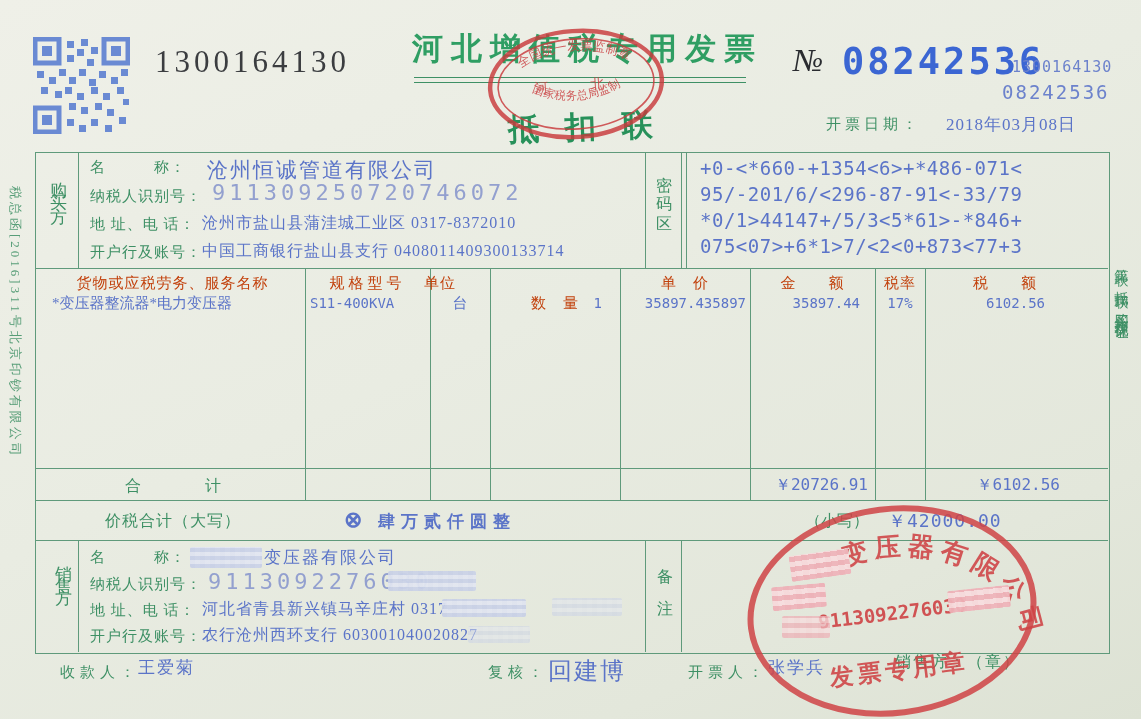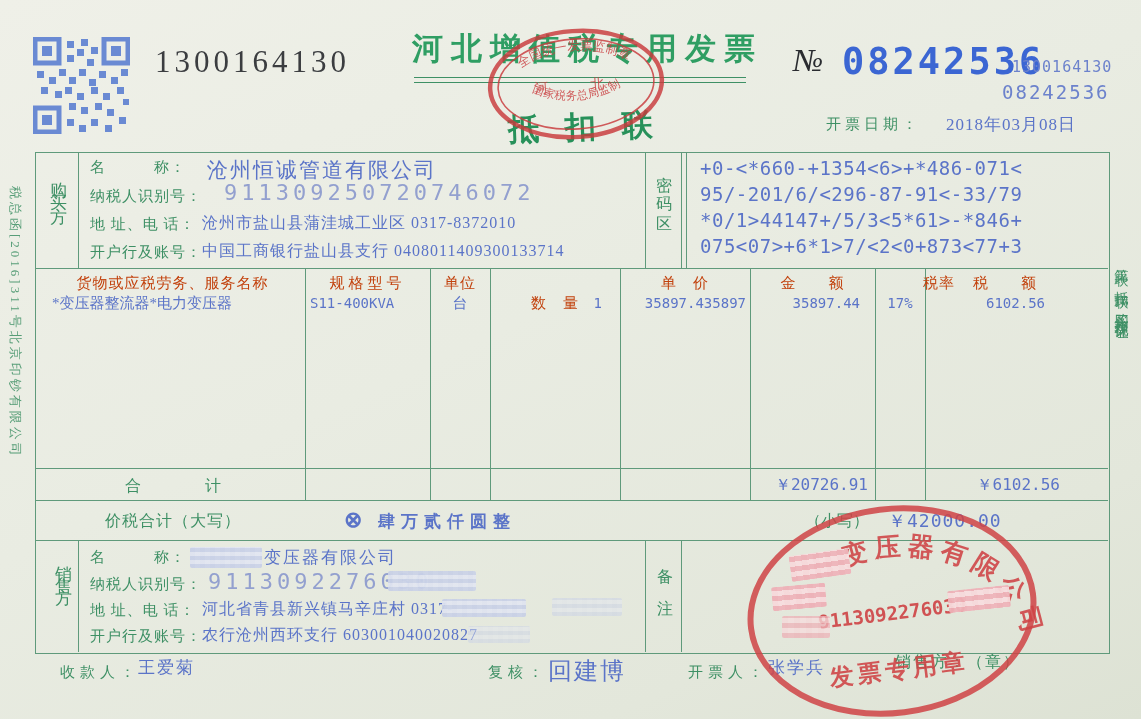--- a/index.html
+++ b/index.html
@@ -141,41 +141,41 @@
 <div class="ln vl" style="left:750px;top:268px;height:232px;"></div>
 <div class="ln vl" style="left:875px;top:268px;height:232px;"></div>
 <div class="ln vl" style="left:925px;top:268px;height:232px;"></div>
 
 <div class="abs vtext" style="left:47px;top:168px;font-size:17px;color:#3e9065;letter-spacing:13px;">购买方</div>
 
 <div class="abs lbl" style="left:90px;top:158px;">名　　　称：</div>
 <div class="abs val" style="left:207px;top:156px;font-size:21px;letter-spacing:2px;">沧州恒诚管道有限公司</div>
 
 <div class="abs lbl" style="left:90px;top:187px;">纳税人识别号：</div>
-<div class="abs mono lblue" style="left:212px;top:180px;font-size:22px;letter-spacing:4px;margin-left:12px;">911309250720746072</div>
+<div class="abs mono lblue" style="left:212px;top:180px;font-size:22px;letter-spacing:4px;">911309250720746072</div>
 
 <div class="abs lbl" style="left:90px;top:215px;">地 址、电 话：</div>
 <div class="abs val" style="left:202px;top:213px;letter-spacing:1px;">沧州市盐山县蒲洼城工业区 0317-8372010</div>
 
 <div class="abs lbl" style="left:90px;top:243px;">开户行及账号：</div>
 <div class="abs val" style="left:202px;top:241px;letter-spacing:1px;">中国工商银行盐山县支行 0408011409300133714</div>
 
 <div class="abs vtext" style="left:653px;top:163px;font-size:16px;color:#3e9065;letter-spacing:20px;">密码区</div>
 <div class="abs mono blue" style="left:700px;top:157px;font-size:19px;letter-spacing:.5px;">+0-&lt;*660-+1354&lt;6&gt;+*486-071&lt;</div>
 <div class="abs mono blue" style="left:700px;top:183px;font-size:19px;letter-spacing:.5px;">95/-201/6/&lt;296-87-91&lt;-33/79</div>
 <div class="abs mono blue" style="left:700px;top:209px;font-size:19px;letter-spacing:.5px;">*0/1&gt;44147+/5/3&lt;5*61&gt;-*846+</div>
 <div class="abs mono blue" style="left:700px;top:235px;font-size:19px;letter-spacing:.5px;">075&lt;07&gt;+6*1&gt;7/&lt;2&lt;0+873&lt;77+3</div>
 
 <div class="hdrcell" style="left:45px;top:274px;width:255px;">货物或应税劳务、服务名称</div>
 <div class="hdrcell" style="left:305px;top:274px;width:125px;letter-spacing:4px;">规格型号</div>
-<div class="hdrcell" style="left:430px;top:274px;width:60px;font-family:Liberation Mono, monospace;">单位</div>
+<div class="hdrcell" style="left:410px;top:274px;width:60px;font-family:Liberation Mono, monospace;">单位</div>
 <div class="hdrcell" style="left:490px;top:274px;width:130px;margin-top:20px;">数　量</div>
 <div class="hdrcell" style="left:620px;top:274px;width:130px;">单　价</div>
 <div class="hdrcell" style="left:750px;top:274px;width:125px;">金　　额</div>
-<div class="hdrcell" style="left:875px;top:274px;width:50px;padding-left:39px;">税率</div>
+<div class="hdrcell" style="left:875px;top:274px;width:50px;">税率</div>
 <div class="hdrcell" style="left:925px;top:274px;width:160px;">税　　额</div>
 
 <div class="cell" style="left:52px;top:294px;font-size:15px;">*变压器整流器*电力变压器</div>
 <div class="cell mono" style="left:310px;top:295px;">S11-400KVA</div>
 <div class="cell" style="left:430px;top:294px;width:60px;text-align:center;font-size:15px;">台</div>
 <div class="cell mono" style="left:490px;top:295px;width:112px;text-align:right;">1</div>
 <div class="cell mono" style="left:622px;top:295px;width:124px;text-align:right;">35897.435897</div>
 <div class="cell mono" style="left:750px;top:295px;width:110px;text-align:right;">35897.44</div>
 <div class="cell mono" style="left:875px;top:295px;width:50px;text-align:center;">17%</div>
 <div class="cell mono" style="left:925px;top:295px;width:120px;text-align:right;">6102.56</div>

